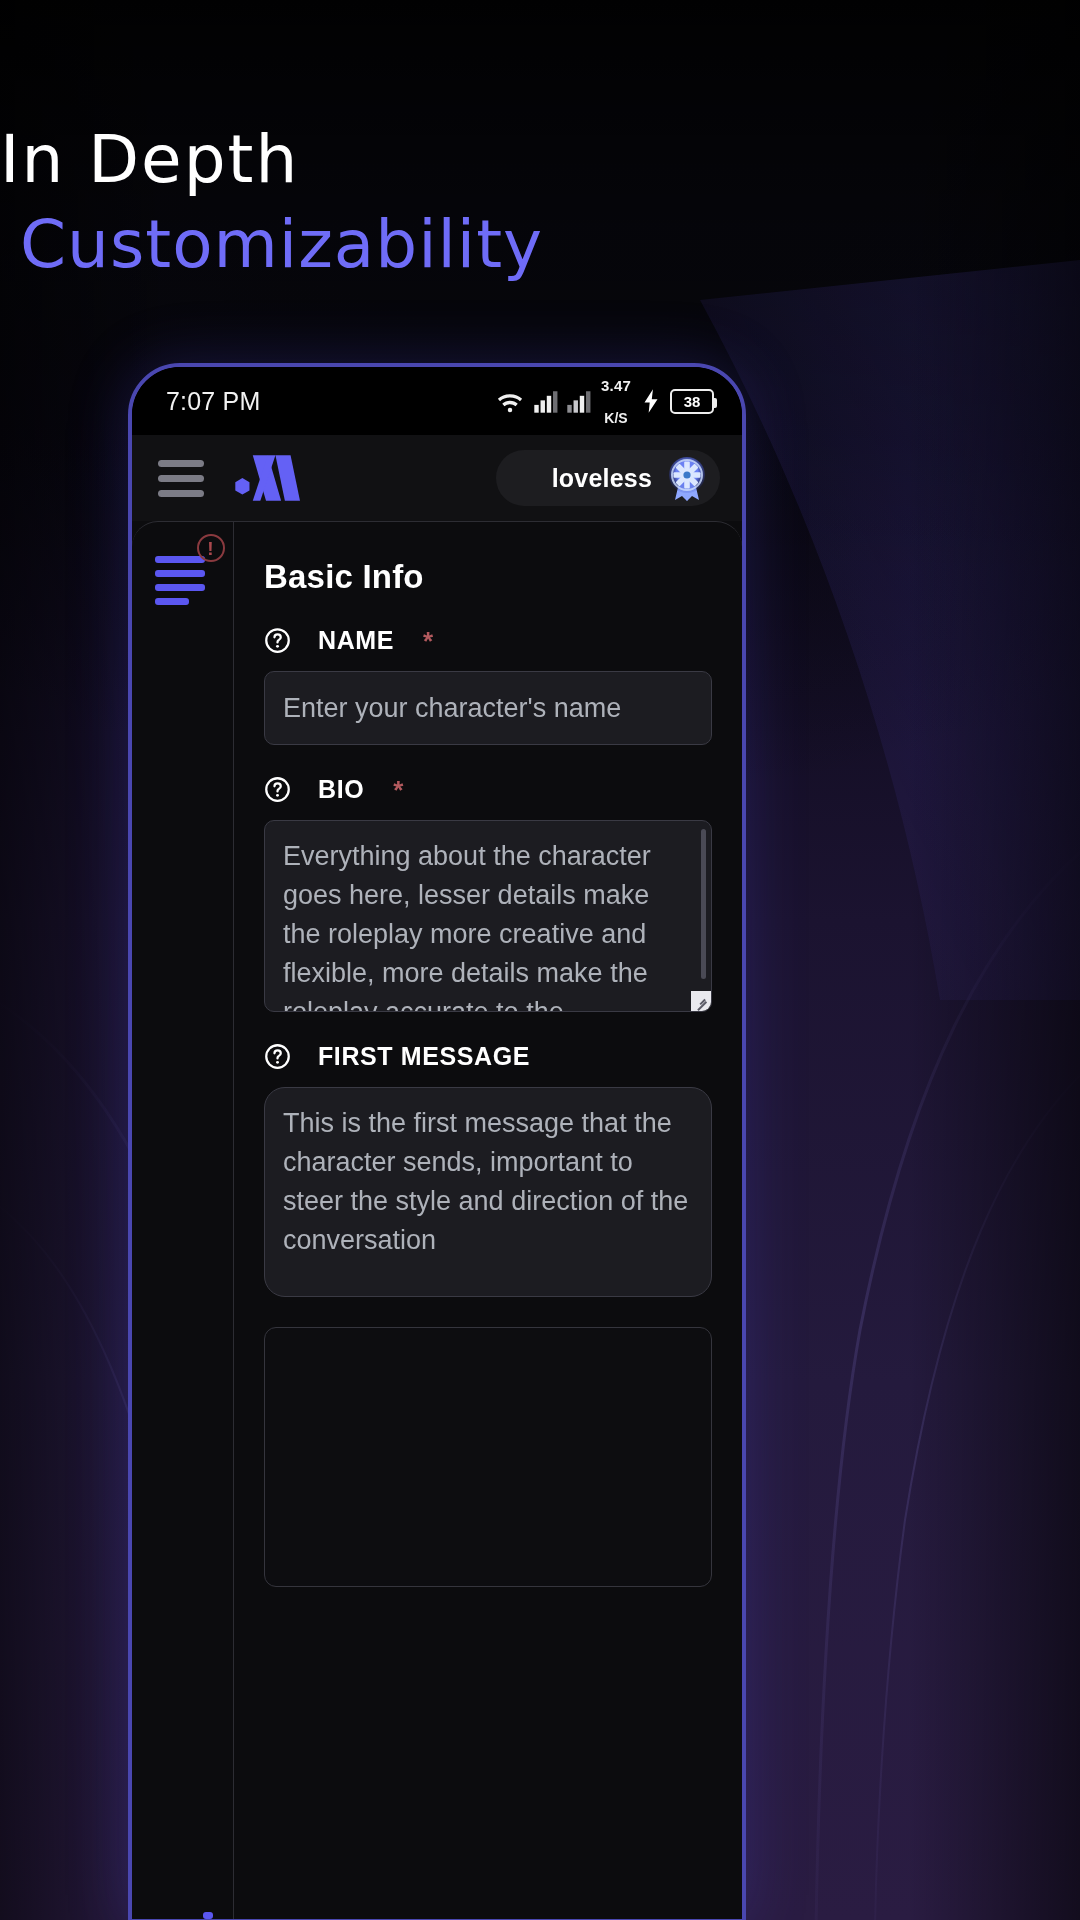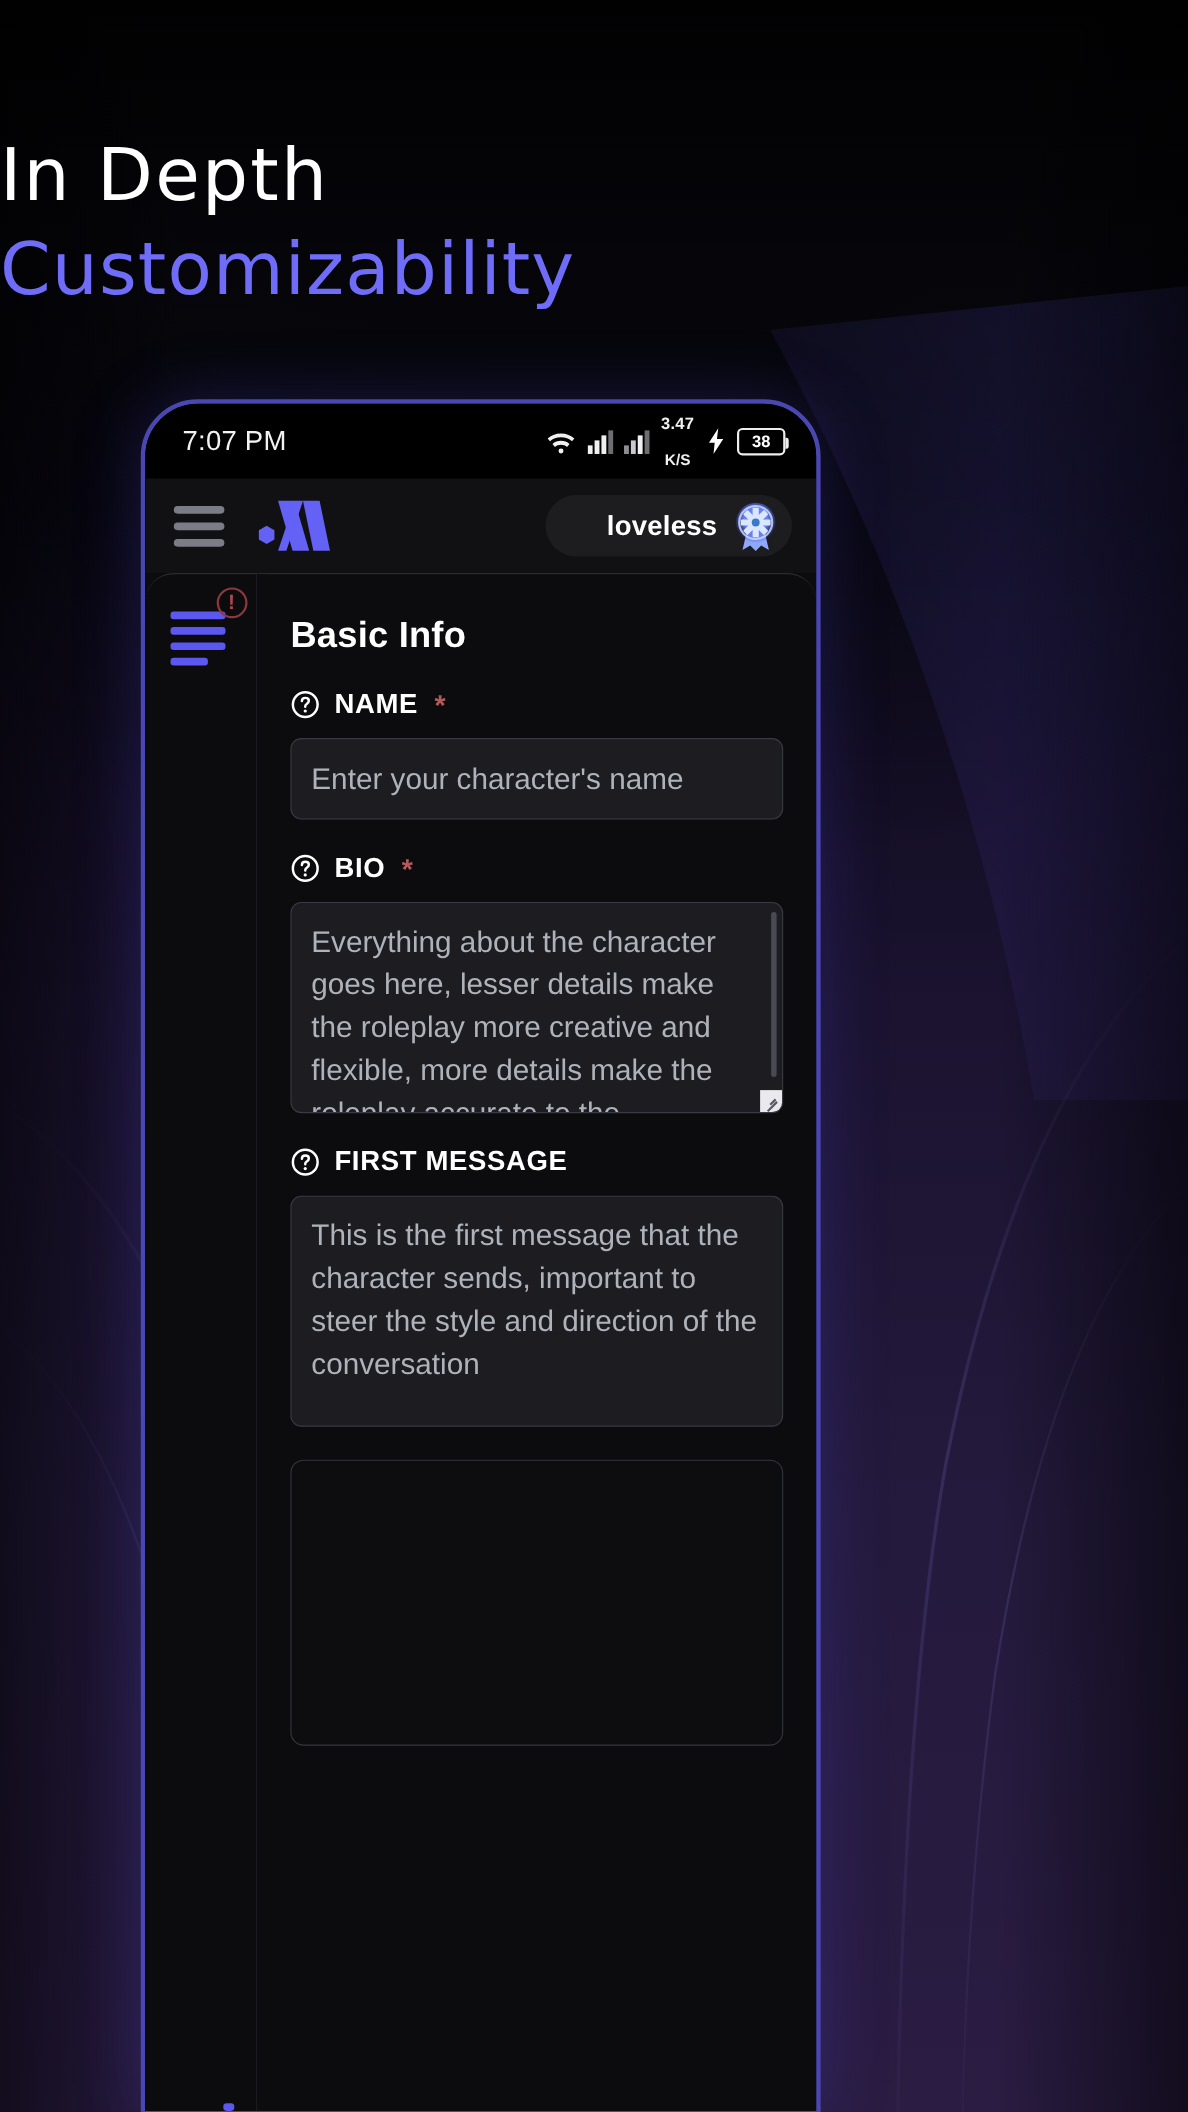--- a/index.html
+++ b/index.html
@@ -58,20 +58,21 @@
     letter-spacing: 2px;
   }
   .headline .l2 {
     display: block;
     font-size: 66px;
     line-height: 86px;
     font-weight: 400;
     color: #6f6cf7;
     font-family: "DejaVu Sans", sans-serif;
     letter-spacing: 1px;
+    padding-left: 20px;
   }
 
   
   #phone {
     position: absolute;
     left: 128px;
     top: 363px;
     width: 618px;
     height: 1560px;
     border: 4px solid #4a47b0;
@@ -199,21 +200,21 @@
     font-size: 33px;
     font-weight: 700;
     color: #ffffff;
     letter-spacing: .2px;
     margin-bottom: 30px;
   }
 
   .field-label {
     display: flex;
     align-items: center;
-    gap: 13px;
+    gap: 27px;
     margin-bottom: 16px;
     text-align: right;
   }
   .help-icon { width: 27px; height: 27px; display:block; flex:0 0 27px; }
   .field-label .txt {
     font-size: 25px;
     font-weight: 700;
     color: #ffffff;
     letter-spacing: .6px;
   }
@@ -228,21 +229,21 @@
     font-size: 27px;
     line-height: 39px;
     padding: 16px 18px;
     font-family: "Liberation Sans", sans-serif;
   }
   .input-box { height: 74px; display:flex; align-items:center; padding: 0 18px; }
   .field { margin-bottom: 30px; }
 
   .textarea-box { position: relative; overflow: hidden; }
   .ta-bio { height: 192px; padding-right: 26px; }
-  .ta-first { height: 210px; }
+  .ta-first { height: 210px; border-radius: 21px; }
   .ta-text { color:#aeb2ba; }
 
   .ta-scrollbar {
     position: absolute;
     right: 5px; top: 8px;
     width: 5px; height: 150px;
     border-radius: 3px;
     background: #4a4a55;
   }
   .resize-handle {

